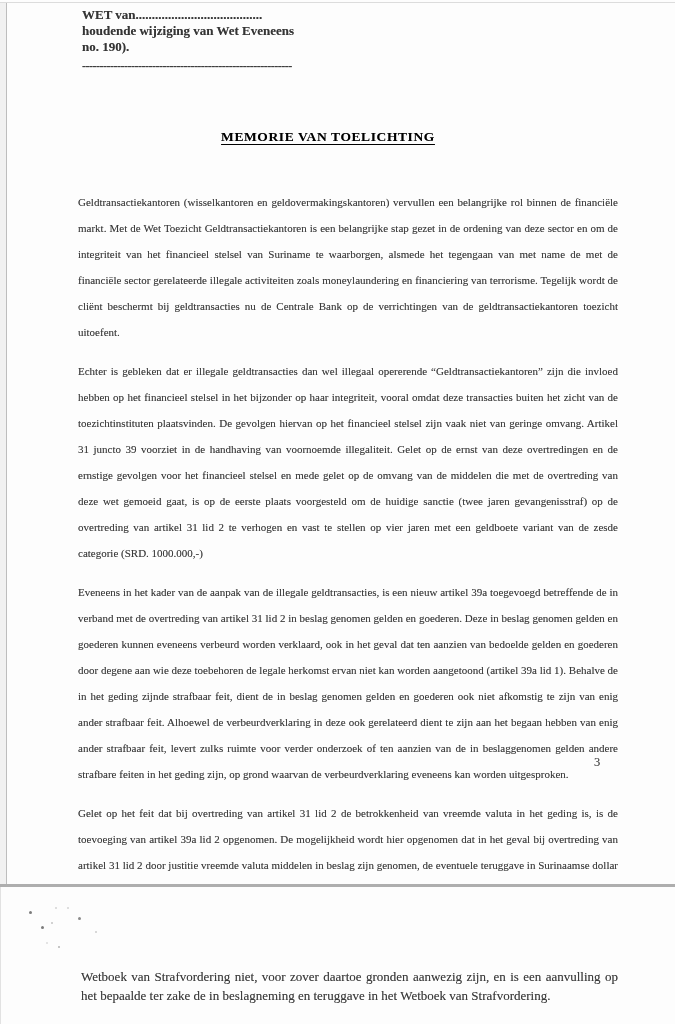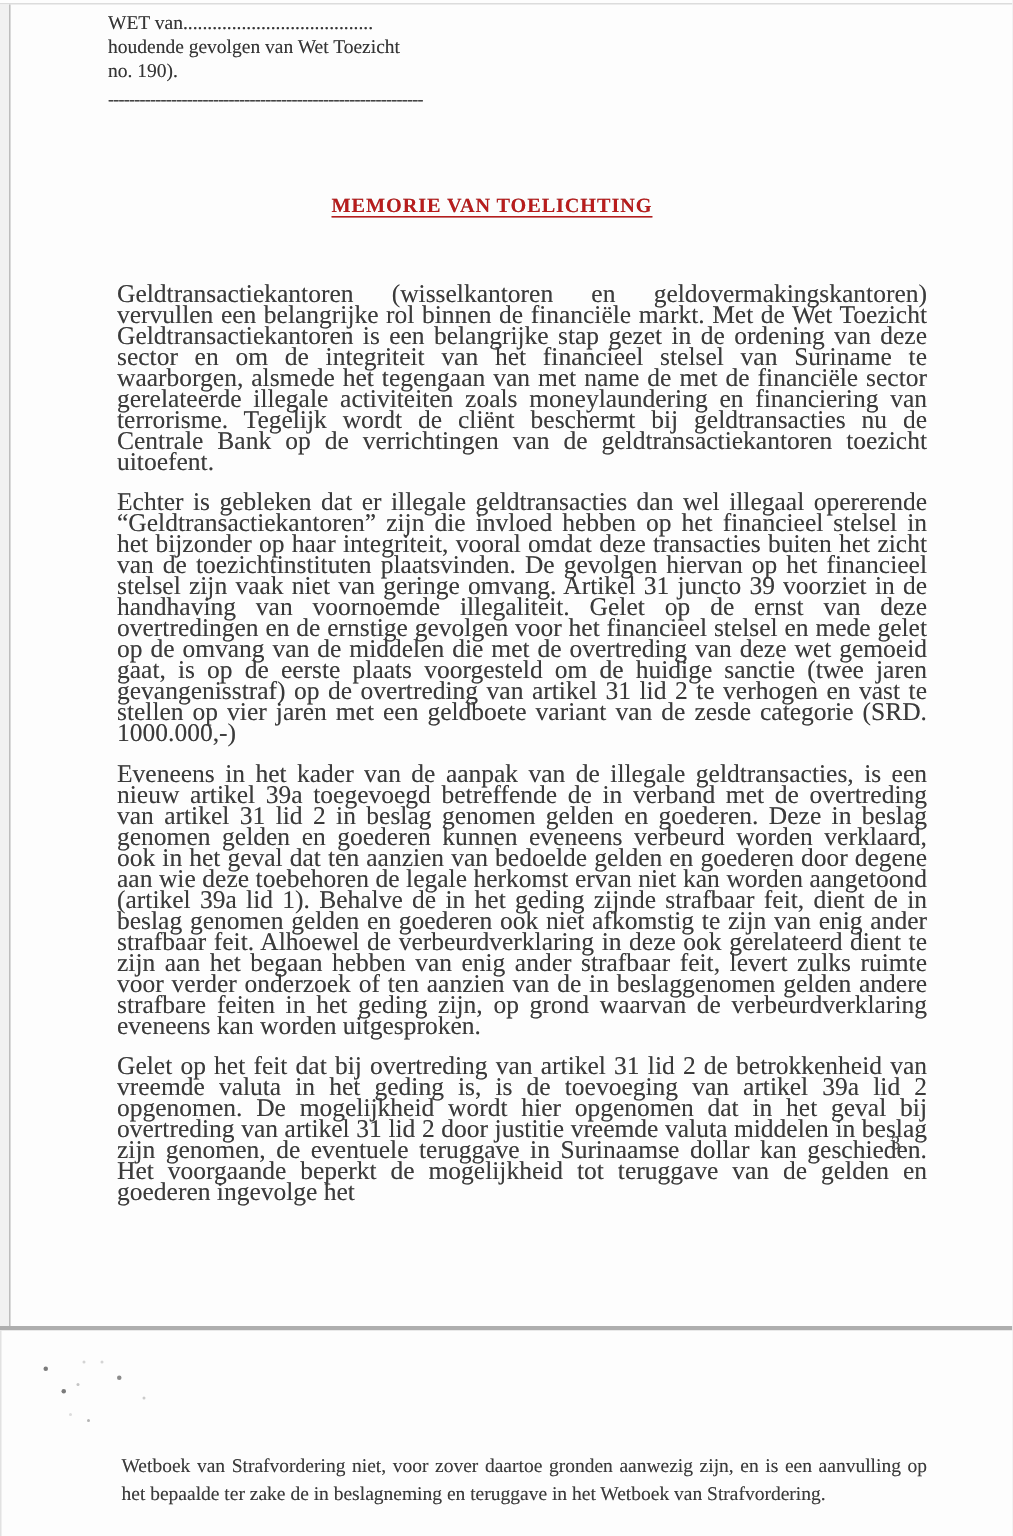--- a/index.html
+++ b/index.html
@@ -25,23 +25,23 @@
   }
   .left-strip {
     position: absolute;
     top: 3px; left: 0;
     width: 6px; height: 881px;
     background: #f1f1f1;
     border-right: 1px solid #bdbdbd;
   }
   .header-block {
     position: absolute;
-    left: 72px; top: 7px;
+    left: 82px; top: 7px;
     width: 234px;
-    font-weight: normal;
+    font-weight: bold;
     font-size: 13px;
     line-height: 16px;
     color: #353535;
   }
   .header-block .hline {
     white-space: nowrap;
     overflow: hidden;
     width: 234px;
   }
   .header-sep {
@@ -56,28 +56,28 @@
   .doc-title {
     position: absolute;
     left: 78px; top: 129px;
     width: 500px;
     text-align: center;
     font-weight: bold;
     font-size: 13.5px;
     letter-spacing: 0.6px;
     text-decoration: underline;
     text-underline-offset: 3px;
-    color: #b91c1c;
+    color: #000000;
   }
   .body-text {
     position: absolute;
     left: 78px; top: 189px;
     width: 540px;
-    font-size: 17px;
-    line-height: 14px;
+    font-size: 11px;
+    line-height: 26px;
     text-align: justify;
   }
   .body-text p { margin: 0 0 13px 0; }
   .page-number {
     position: absolute;
     left: 594px; top: 755px;
     font-size: 12.5px;
     color: #4a4a4a;
   }
   .divider {
@@ -113,21 +113,21 @@
 
 <div class="scan">
 
   <div class="top-line"></div>
   <div class="left-strip"></div>
 
   <div class="page1">
 
     <div class="header-block">
       <div class="hline">WET van.......................................</div>
-      <div class="hline">houdende gevolgen van Wet Toezicht</div>
+      <div class="hline">houdende wijziging van Wet Eveneens</div>
       <div class="hline">no. 190).</div>
       <div class="header-sep">------------------------------------------------------------</div>
     </div>
 
     <div class="doc-title">MEMORIE VAN TOELICHTING</div>
 
     <div class="body-text">
       <p>Geldtransactiekantoren (wisselkantoren en geldovermakingskantoren) vervullen een belangrijke rol binnen de financiële markt. Met de Wet Toezicht Geldtransactiekantoren is een belangrijke stap gezet in de ordening van deze sector en om de integriteit van het financieel stelsel van Suriname te waarborgen, alsmede het tegengaan van met name de met de financiële sector gerelateerde illegale activiteiten zoals moneylaundering en financiering van terrorisme. Tegelijk wordt de cliënt beschermt bij geldtransacties nu de Centrale Bank op de verrichtingen van de geldtransactiekantoren toezicht uitoefent.</p>
       <p>Echter is gebleken dat er illegale geldtransacties dan wel illegaal opererende “Geldtransactiekantoren” zijn die invloed hebben op het financieel stelsel in het bijzonder op haar integriteit, vooral omdat deze transacties buiten het zicht van de toezichtinstituten plaatsvinden. De gevolgen hiervan op het financieel stelsel zijn vaak niet van geringe omvang. Artikel 31 juncto 39 voorziet in de handhaving van voornoemde illegaliteit. Gelet op de ernst van deze overtredingen en de ernstige gevolgen voor het financieel stelsel en mede gelet op de omvang van de middelen die met de overtreding van deze wet gemoeid gaat, is op de eerste plaats voorgesteld om de huidige sanctie (twee jaren gevangenisstraf) op de overtreding van artikel 31 lid 2 te verhogen en vast te stellen op vier jaren met een geldboete variant van de zesde categorie (SRD. 1000.000,-)</p>
       <p>Eveneens in het kader van de aanpak van de illegale geldtransacties, is een nieuw artikel 39a toegevoegd betreffende de in verband met de overtreding van artikel 31 lid 2 in beslag genomen gelden en goederen. Deze in beslag genomen gelden en goederen kunnen eveneens verbeurd worden verklaard, ook in het geval dat ten aanzien van bedoelde gelden en goederen door degene aan wie deze toebehoren de legale herkomst ervan niet kan worden aangetoond (artikel 39a lid 1). Behalve de in het geding zijnde strafbaar feit, dient de in beslag genomen gelden en goederen ook niet afkomstig te zijn van enig ander strafbaar feit. Alhoewel de verbeurdverklaring in deze ook gerelateerd dient te zijn aan het begaan hebben van enig ander strafbaar feit, levert zulks ruimte voor verder onderzoek of ten aanzien van de in beslaggenomen gelden andere strafbare feiten in het geding zijn, op grond waarvan de verbeurdverklaring eveneens kan worden uitgesproken.</p>

